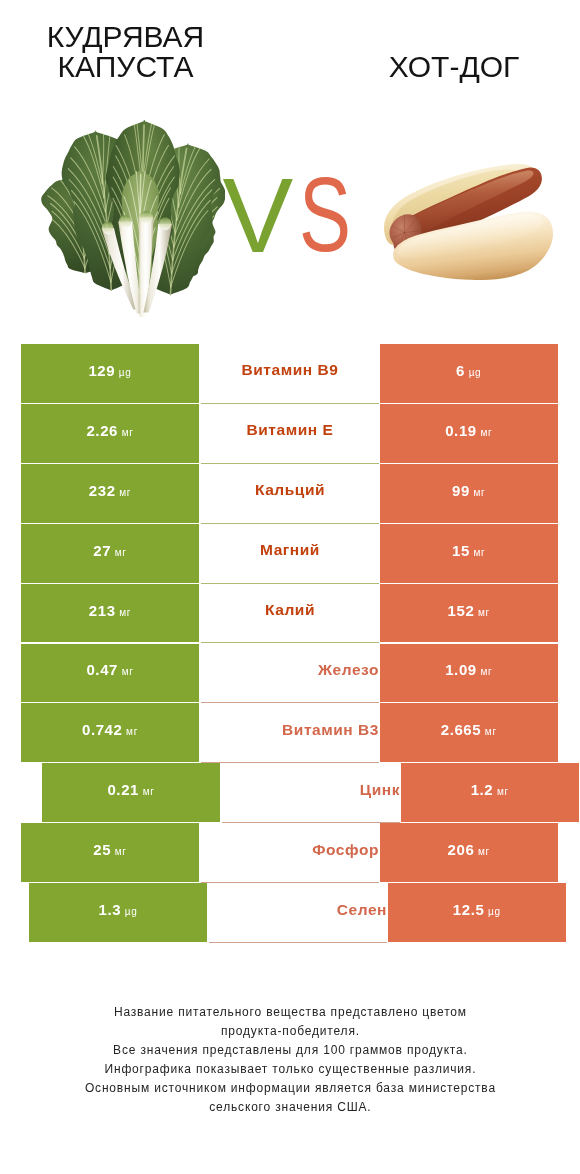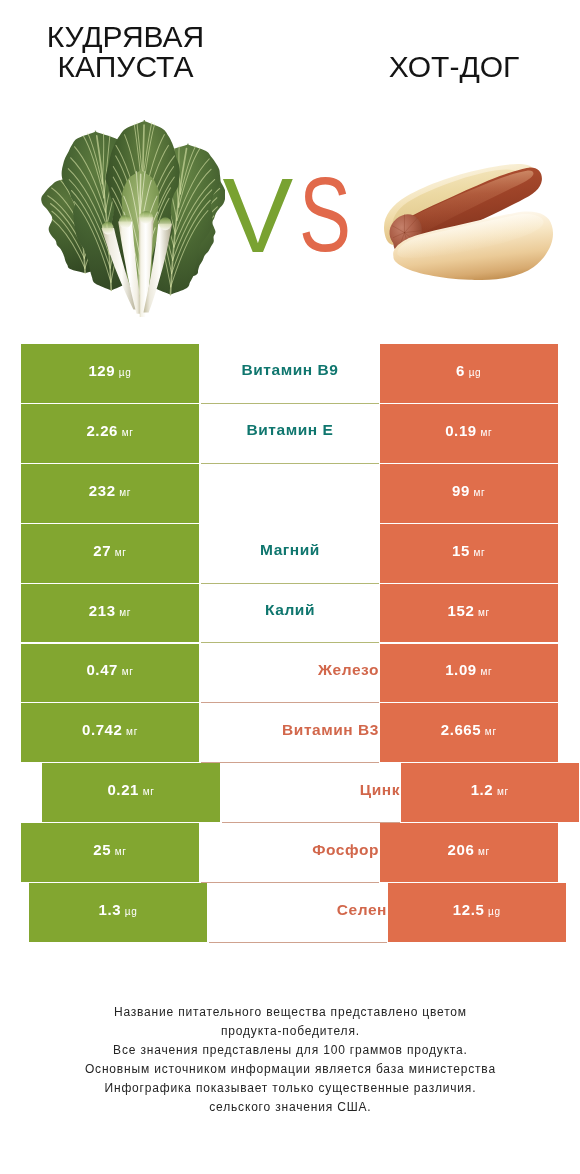--- a/index.html
+++ b/index.html
@@ -21,21 +21,21 @@
   .vs .v{left:222.5px;top:162px;font-size:106px;color:#79a231;}
   .vs .s{left:299px;top:161px;font-size:106px;color:#e1694b;transform:scaleX(0.735);transform-origin:left top;}
 
   .tbl{position:absolute;left:21px;top:344px;width:537px;height:599px;}
   .row{position:absolute;left:0;width:537px;height:59.9px;padding-left:20px;}
   .cell{position:absolute;top:0;height:59.9px;display:flex;align-items:center;justify-content:center;box-sizing:border-box;font-size:15px;font-weight:700;letter-spacing:0.6px;}
   .cell .txt{display:flex;align-items:baseline;position:relative;top:-3px;}
   .c-left{left:0;width:178px;background:#82a630;color:#ffffff;border-bottom:1.6px solid #ffffff;}
   .c-mid{left:180px;width:178px;background:#ffffff;font-size:15.5px;letter-spacing:0.55px;}
   .c-right{left:358.5px;width:178.5px;background:#e06e4b;color:#ffffff;border-bottom:1.6px solid #ffffff;}
-  .c-mid.win-left{color:#0f766e;border-bottom:1px solid #b4b977;}
+  .c-mid.win-left{color:#c2410c;border-bottom:1px solid #b4b977;}
   .c-mid.win-right{color:#d2674b;border-bottom:1px solid #cfa28f;justify-content:flex-end;}
   .unit{font-size:10px;padding-left:3.6px;letter-spacing:0.7px;font-weight:400;}
 
   .foot{position:absolute;left:0px;top:1002.7px;width:580px;text-align:center;font-size:12px;line-height:19px;letter-spacing:0.82px;text-indent:0.82px;color:#242424;}
   .foot div{white-space:nowrap;}
 </style>
 </head>
 <body>
 
 <div class="page">
@@ -401,20 +401,25 @@
           </span>
         </div>
       </div>
       <div class="row" style="top: 119.8px;">
         <div class="cell c-left">
           <span class="txt">
             <span>232</span>
             <span class="unit">мг</span>
           </span>
         </div>
+        <div class="cell c-mid win-left">
+          <span class="txt">
+            <span>Кальций</span>
+          </span>
+        </div>
         <div class="cell c-right">
           <span class="txt">
             <span>99</span>
             <span class="unit">мг</span>
           </span>
         </div>
       </div>
       <div class="row" style="top: 179.7px;">
         <div class="cell c-left">
           <span class="txt">
@@ -547,17 +552,17 @@
             <span class="unit">µg</span>
           </span>
         </div>
       </div>
     </div>
 
   <div class="foot" id="foot">
       <div>Название питательного вещества представлено цветом</div>
       <div>продукта-победителя.</div>
       <div>Все значения представлены для 100 граммов продукта.</div>
+      <div>Инфографика показывает только существенные различия.</div>
       <div>Основным источником информации является база министерства</div>
-      <div>Инфографика показывает только существенные различия.</div>
       <div>сельского значения США.</div>
     </div>
 </div>
 
 </body></html>

